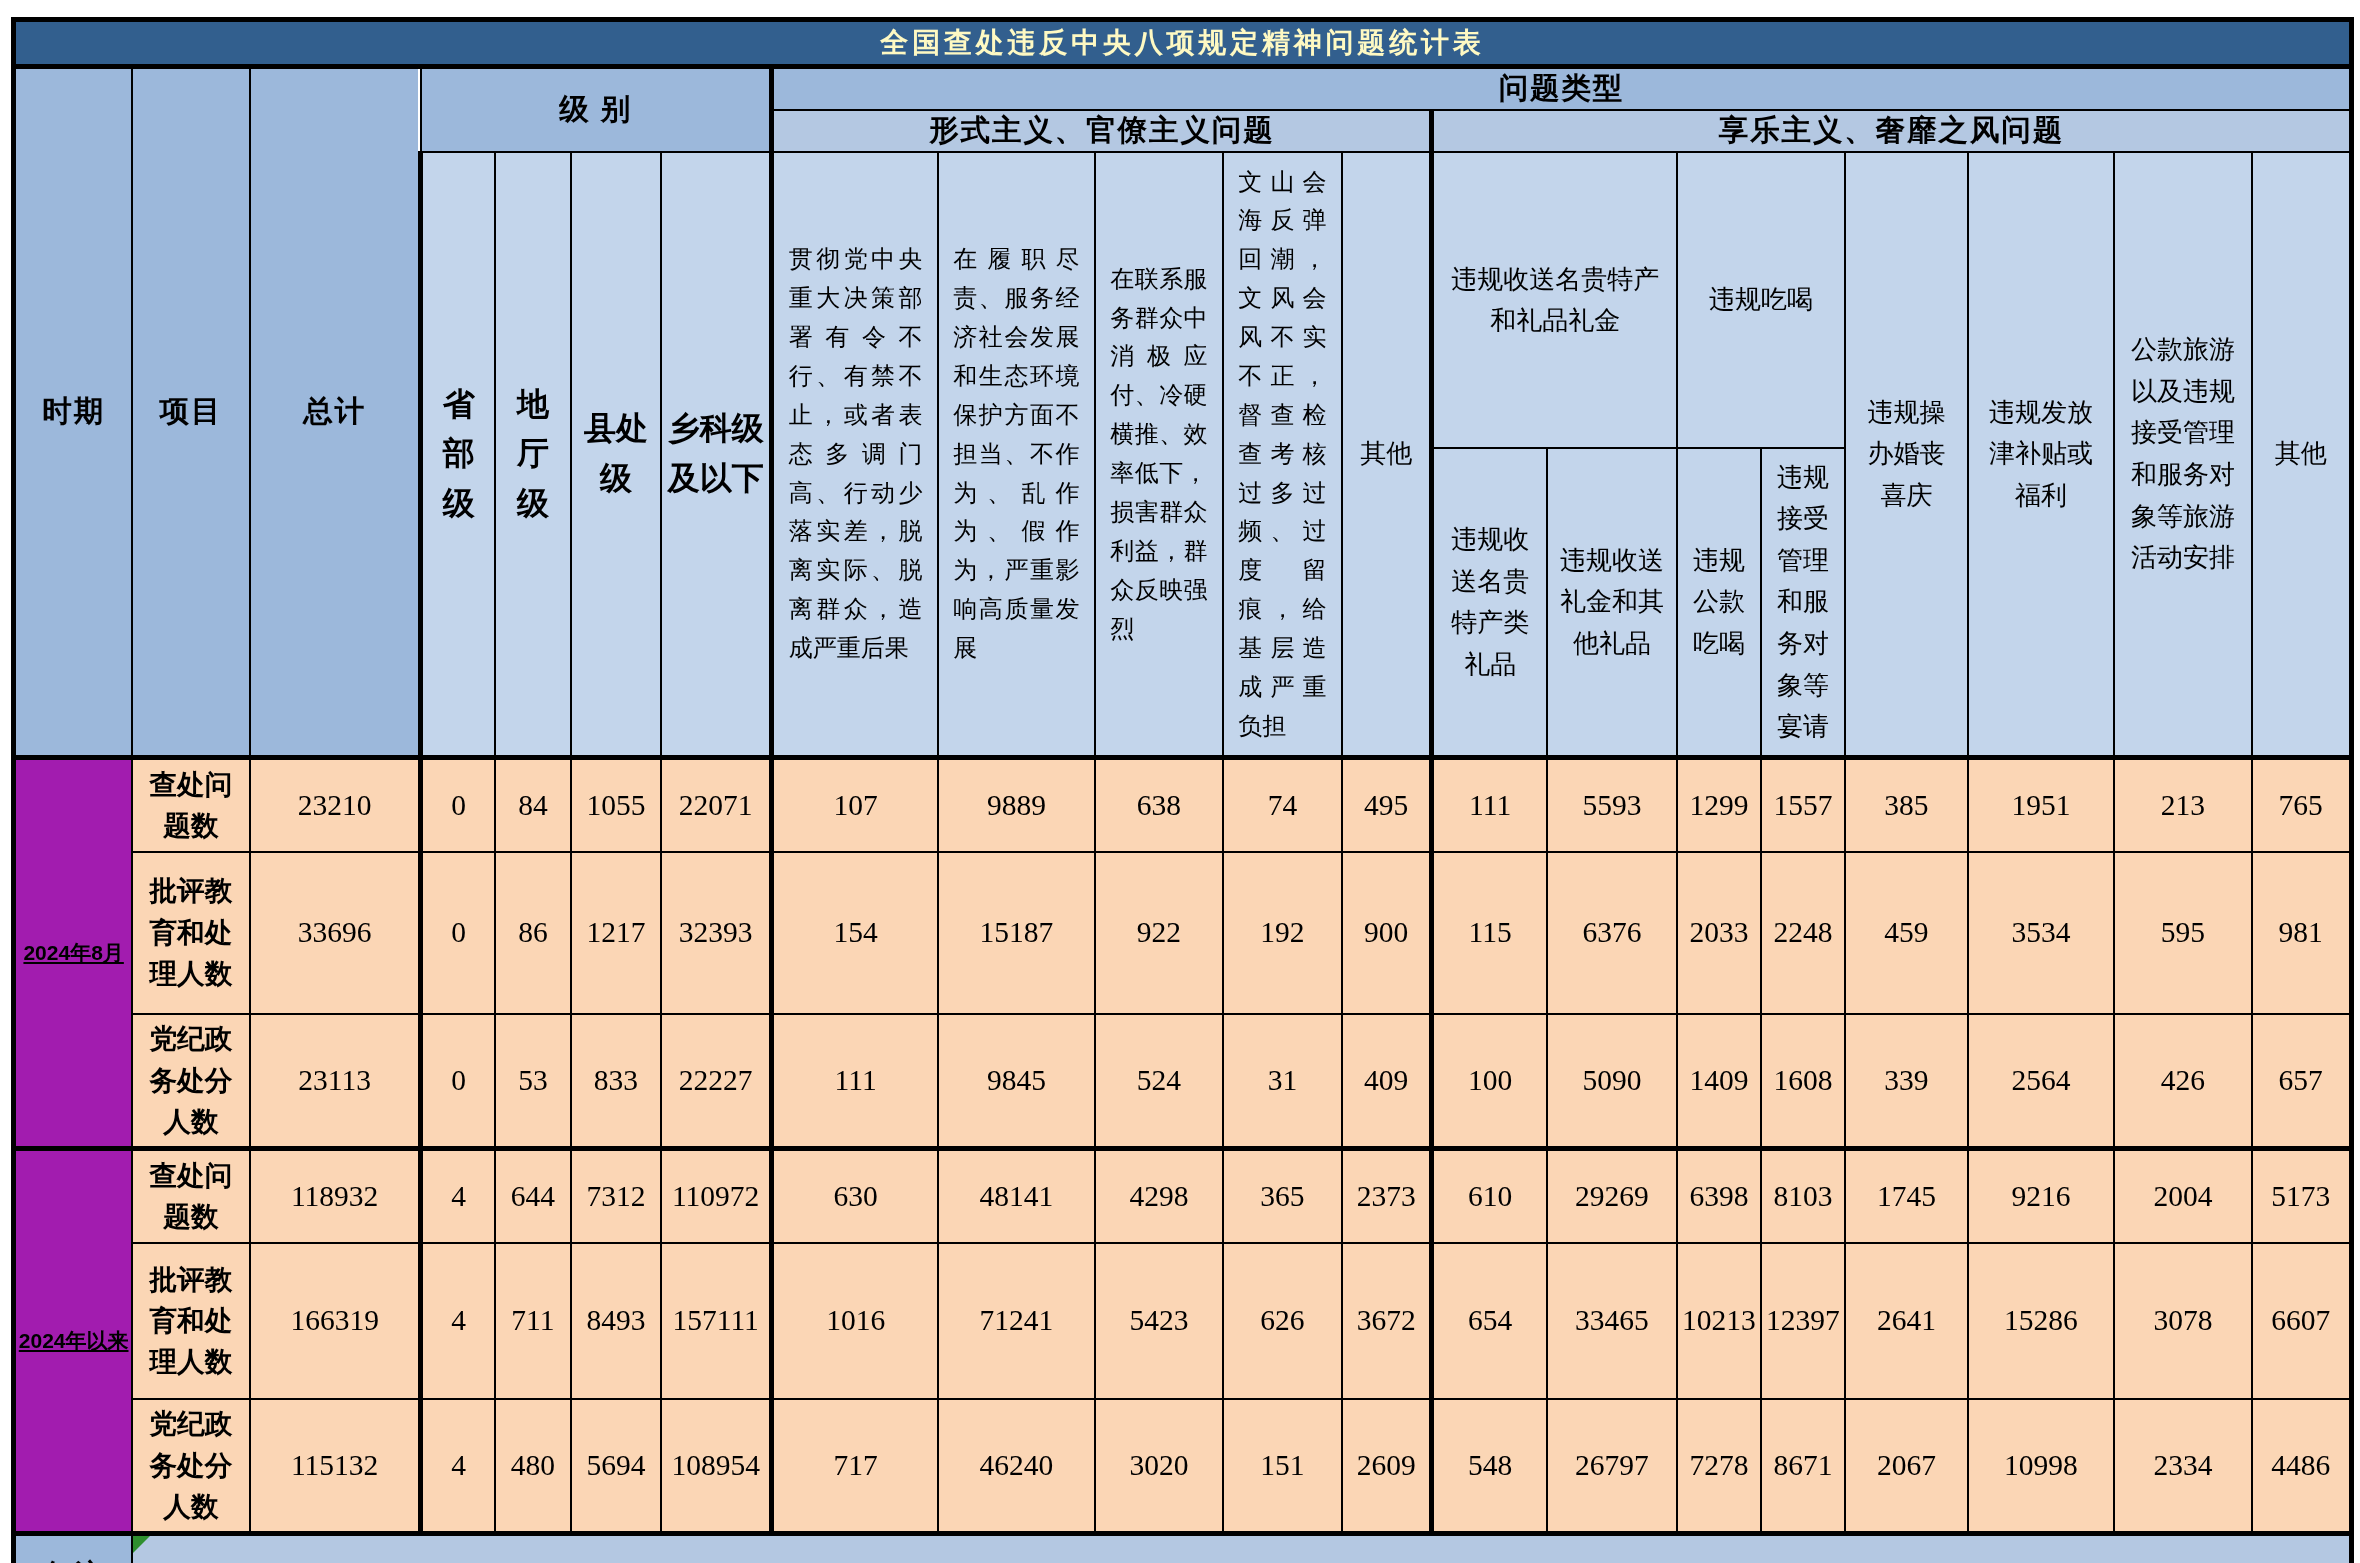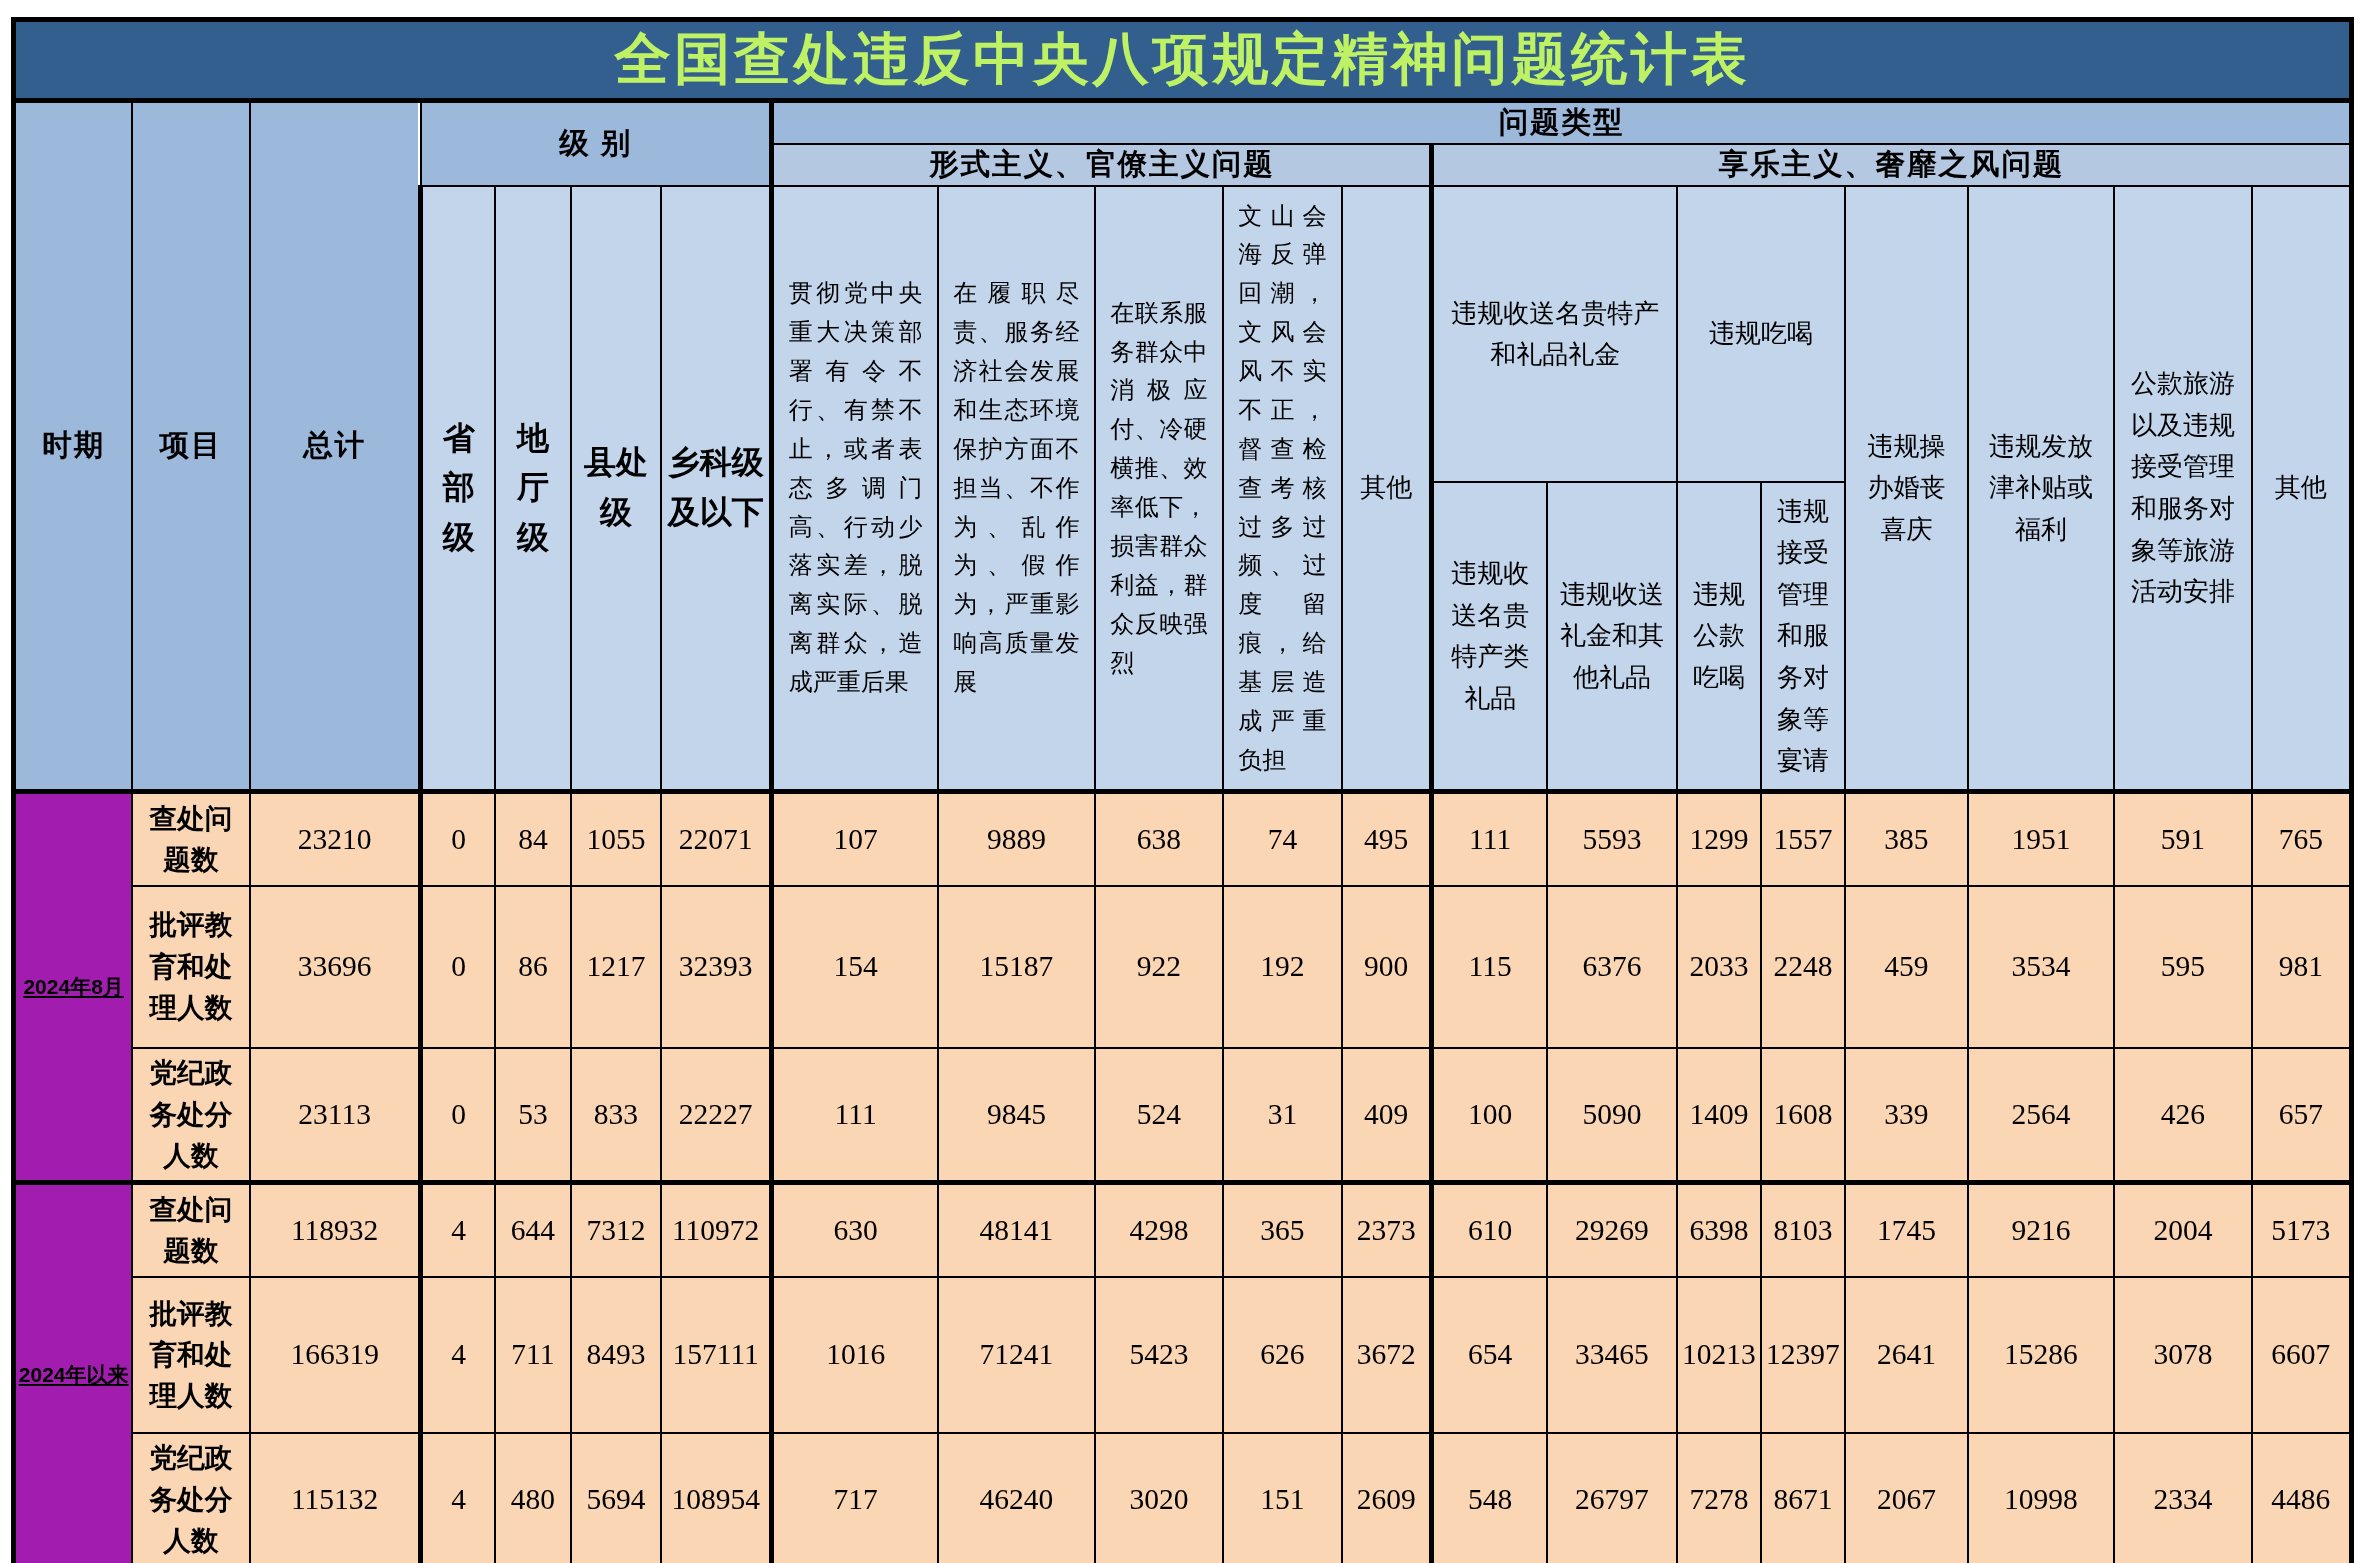--- a/index.html
+++ b/index.html
@@ -1,20 +1,20 @@
 <!DOCTYPE html>
 <html style="font-size:15px"><head>
 <meta charset="utf-8">
 <style>
   html,body{margin:0;padding:0;background:#fff;}
   body{width:2361px;height:1564px;position:relative;font-family:"Liberation Sans",sans-serif;overflow:hidden;}
   .wrap{position:absolute;left:11.4px;top:17px;}
   table{border-collapse:collapse;table-layout:fixed;width:2338px;border:5.7px solid #000;}
   td{border:2.9px solid #000;text-align:center;vertical-align:middle;padding:0;color:#000;overflow:hidden;word-break:break-all;}
-  .title-row td{background:#325F8E;color:#bef264;font-family:Liberation Serif, serif;font-weight:bold;font-size:56px;letter-spacing:3.8px;border-bottom-width:5.7px;}
+  .title-row td{background:#325F8E;color:#fef9c3;font-family:Liberation Serif, serif;font-weight:bold;font-size:28px;letter-spacing:3.8px;border-bottom-width:5.7px;}
   .medblue{background:#9CB8DB;}
   .groupblue{background:#B4C8E2;}
   .lightblue{background:#C3D5EB;}
   .peach{background:#FBD6B5;}
   .hbold{font-weight:bold;font-size:29.5px;letter-spacing:1.9px;}
   .levelcol{font-weight:bold;font-size:32px;line-height:1.55;padding:3.8px 5.7px;}
   .desc{font-family:"Liberation Serif",serif;font-size:24px;line-height:1.62;text-align:justify;text-justify:inter-character;padding:9.5px 14.3px;}
   .subhd{font-family:"Liberation Serif",serif;font-size:26px;line-height:1.6;padding:5.7px 11.4px;}
   .num{font-family:"Liberation Serif",serif;font-size:29.5px;}
   .row-label{font-weight:bold;font-size:27.6px;line-height:1.5;padding:3.8px 7.6px;}
@@ -104,21 +104,21 @@
           <td class="num peach">9889</td>
           <td class="num peach">638</td>
           <td class="num peach">74</td>
           <td class="num peach">495</td>
           <td class="num peach bL">111</td>
           <td class="num peach">5593</td>
           <td class="num peach">1299</td>
           <td class="num peach">1557</td>
           <td class="num peach">385</td>
           <td class="num peach">1951</td>
-          <td class="num peach">591</td>
+          <td class="num peach">213</td>
           <td class="num peach">765</td>
         </tr>
         <tr style="height: 162px;">
           <td class="row-label peach">批评教育和处理人数</td>
           <td class="num peach">33696</td>
           <td class="num peach bL">0</td>
           <td class="num peach">86</td>
           <td class="num peach">1217</td>
           <td class="num peach">32393</td>
           <td class="num peach bL">154</td>

